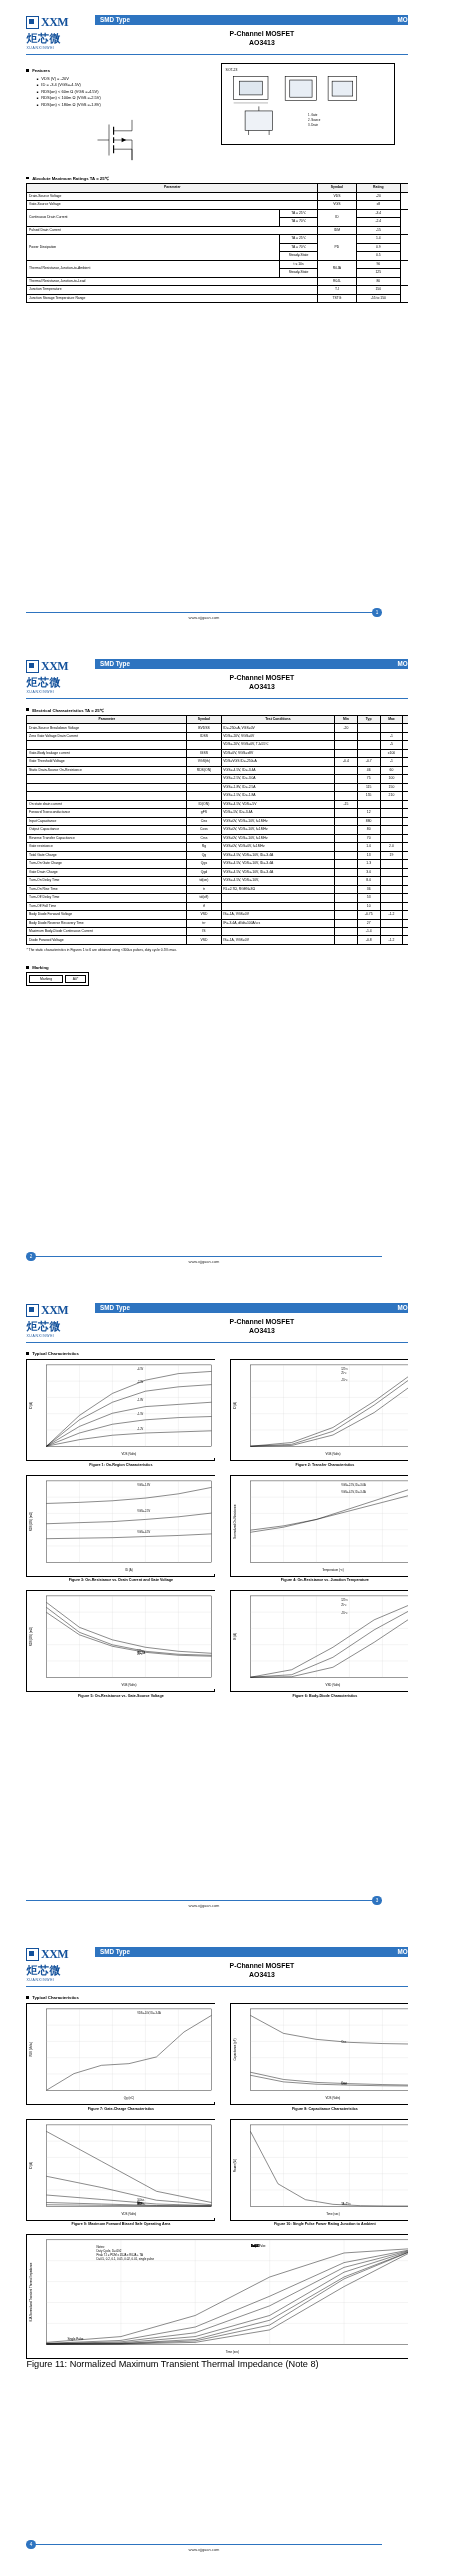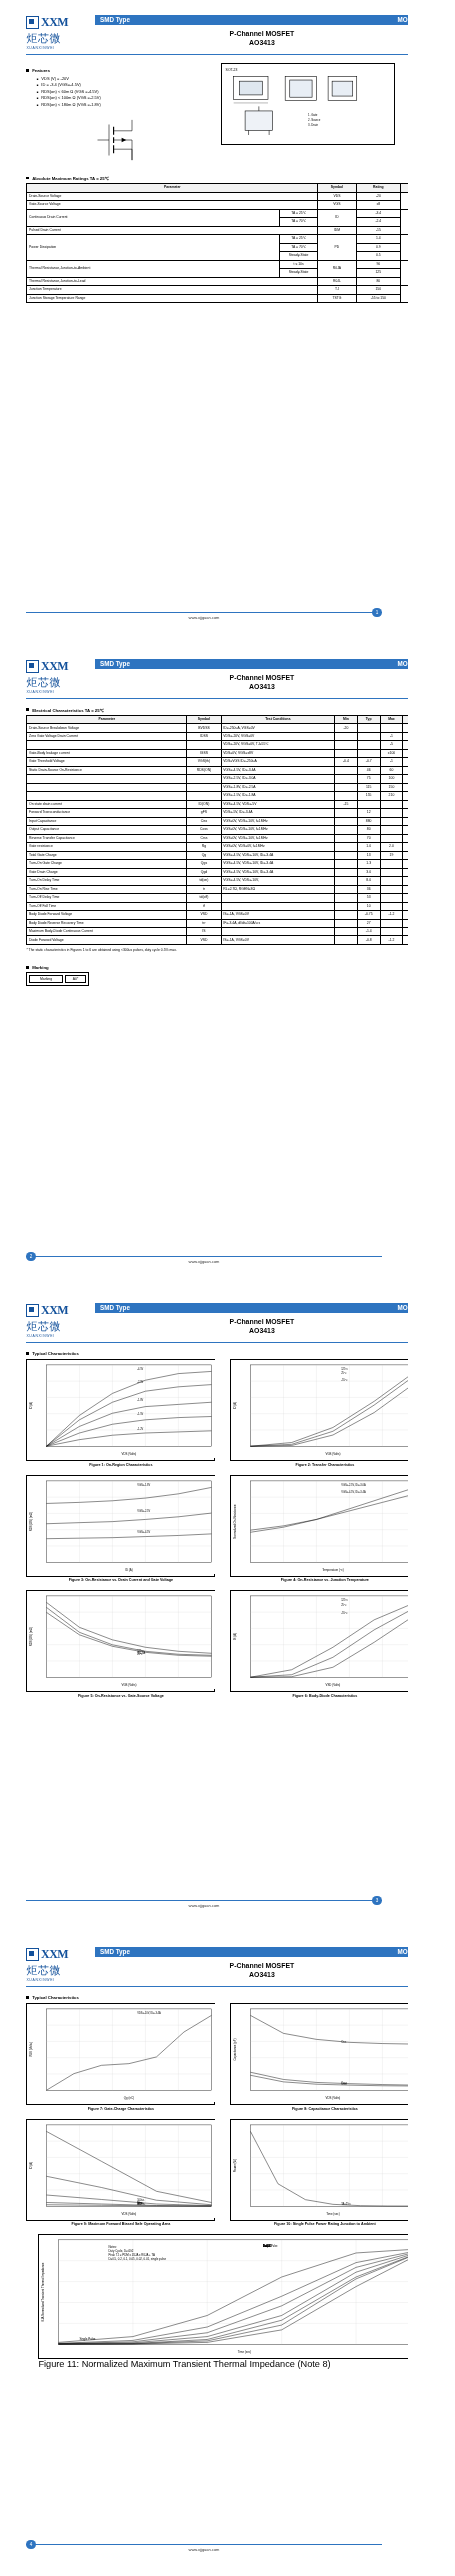--- a/index.html
+++ b/index.html
@@ -6,21 +6,21 @@
   body{width:455px;font-family:"Liberation Sans",sans-serif;color:#000;}
   .page{width:408px;height:644px;position:relative;box-sizing:border-box;padding:0;background:#fff;overflow:hidden;}
   .page-inner{position:absolute;left:26.4px;top:15px;width:402px;}
   
   .hdr{display:flex;align-items:flex-start;}
   .logo{width:69px;}
   .logo .mark{display:flex;align-items:center;}
   .logo .xxm{font-family:"Liberation Serif",serif;font-weight:bold;font-size:12px;color:#13519b;letter-spacing:-0.6px;}
   .logo .sq{width:11px;height:11px;border:1.1px solid #13519b;display:inline-block;margin-right:1.7px;position:relative;}
   .logo .sq:after{content:"";position:absolute;left:1.7px;top:1.7px;width:5.2px;height:5.2px;background:#13519b;}
-  .logo .cn{font-family:"Liberation Serif",serif;font-weight:normal;font-size:11px;color:#13519b;letter-spacing:0.6px;margin-top:0.6px;}
+  .logo .cn{font-family:"Liberation Serif",serif;font-weight:bold;font-size:11px;color:#13519b;letter-spacing:0.6px;margin-top:0.6px;}
   .logo .en{font-size:3.4px;color:#13519b;letter-spacing:0.7px;margin-top:0.6px;}
   .hdr-right{flex:1;}
   .bluebar{background:#2e74c0;color:#fff;height:9.8px;display:flex;align-items:center;justify-content:space-between;padding:0 4.6px;font-size:6.3px;font-weight:bold;}
   .bluebar-wrap{position:relative;}
   .title-main{text-align:center;font-size:6.9px;font-weight:bold;margin-top:5.2px;}
   .title-sub{text-align:center;font-size:6.9px;font-weight:bold;margin-top:1.7px;}
   .rule{border-top:0.6px solid #2e74c0;margin-top:3.4px;}
   
   .sec{font-size:4.3px;font-weight:bold;margin:5.7px 0 2.3px 0;display:flex;align-items:center;}
   .sq-b{width:2.9px;height:2.9px;background:#000;display:inline-block;margin-right:2.9px;}
@@ -793,21 +793,21 @@
               <line x1="149.2" y1="8" x2="149.2" y2="150" stroke="#ccc" stroke-width="0.4"></line>
               <line x1="206.8" y1="8" x2="206.8" y2="150" stroke="#ccc" stroke-width="0.4"></line>
               <line x1="264.4" y1="8" x2="264.4" y2="150" stroke="#ccc" stroke-width="0.4"></line>
               <polyline points="34.0,19.4 82.0,110.8 130.0,138.6 178.0,146.7 226.0,149.0 274.0,149.6 322.0,149.7" fill="none" stroke="#000" stroke-width="0.8"></polyline>
               <text x="192.4" y="147.70606" font-size="4.5">TA=25℃</text>
               <text x="178" y="166" font-size="5" text-anchor="middle">Time (sec)</text>
               <text x="8" y="79" font-size="5" text-anchor="middle" transform="rotate(-90 8 79)">Power (W)</text>
             </svg></div>
           <div class="cap">Figure 10: Single Pulse Power Rating Junction to Ambient</div>
         </div>
-        <div style="width: 100%; margin-left: 12px;">
+        <div style="width: 100%;">
           <div class="plot" style="position:relative"><svg width="396" height="121" viewBox="0 0 690 210" style="background:#fff">
               <rect x="34" y="8" width="648" height="182" fill="none" stroke="#000" stroke-width="0.7"></rect>
               <line x1="34" y1="44.4" x2="682" y2="44.4" stroke="#ccc" stroke-width="0.4"></line>
               <line x1="34" y1="80.8" x2="682" y2="80.8" stroke="#ccc" stroke-width="0.4"></line>
               <line x1="34" y1="117.2" x2="682" y2="117.2" stroke="#ccc" stroke-width="0.4"></line>
               <line x1="34" y1="153.6" x2="682" y2="153.6" stroke="#ccc" stroke-width="0.4"></line>
               <line x1="163.6" y1="8" x2="163.6" y2="190" stroke="#ccc" stroke-width="0.4"></line>
               <line x1="293.2" y1="8" x2="293.2" y2="190" stroke="#ccc" stroke-width="0.4"></line>
               <line x1="422.8" y1="8" x2="422.8" y2="190" stroke="#ccc" stroke-width="0.4"></line>
               <line x1="552.4" y1="8" x2="552.4" y2="190" stroke="#ccc" stroke-width="0.4"></line>

